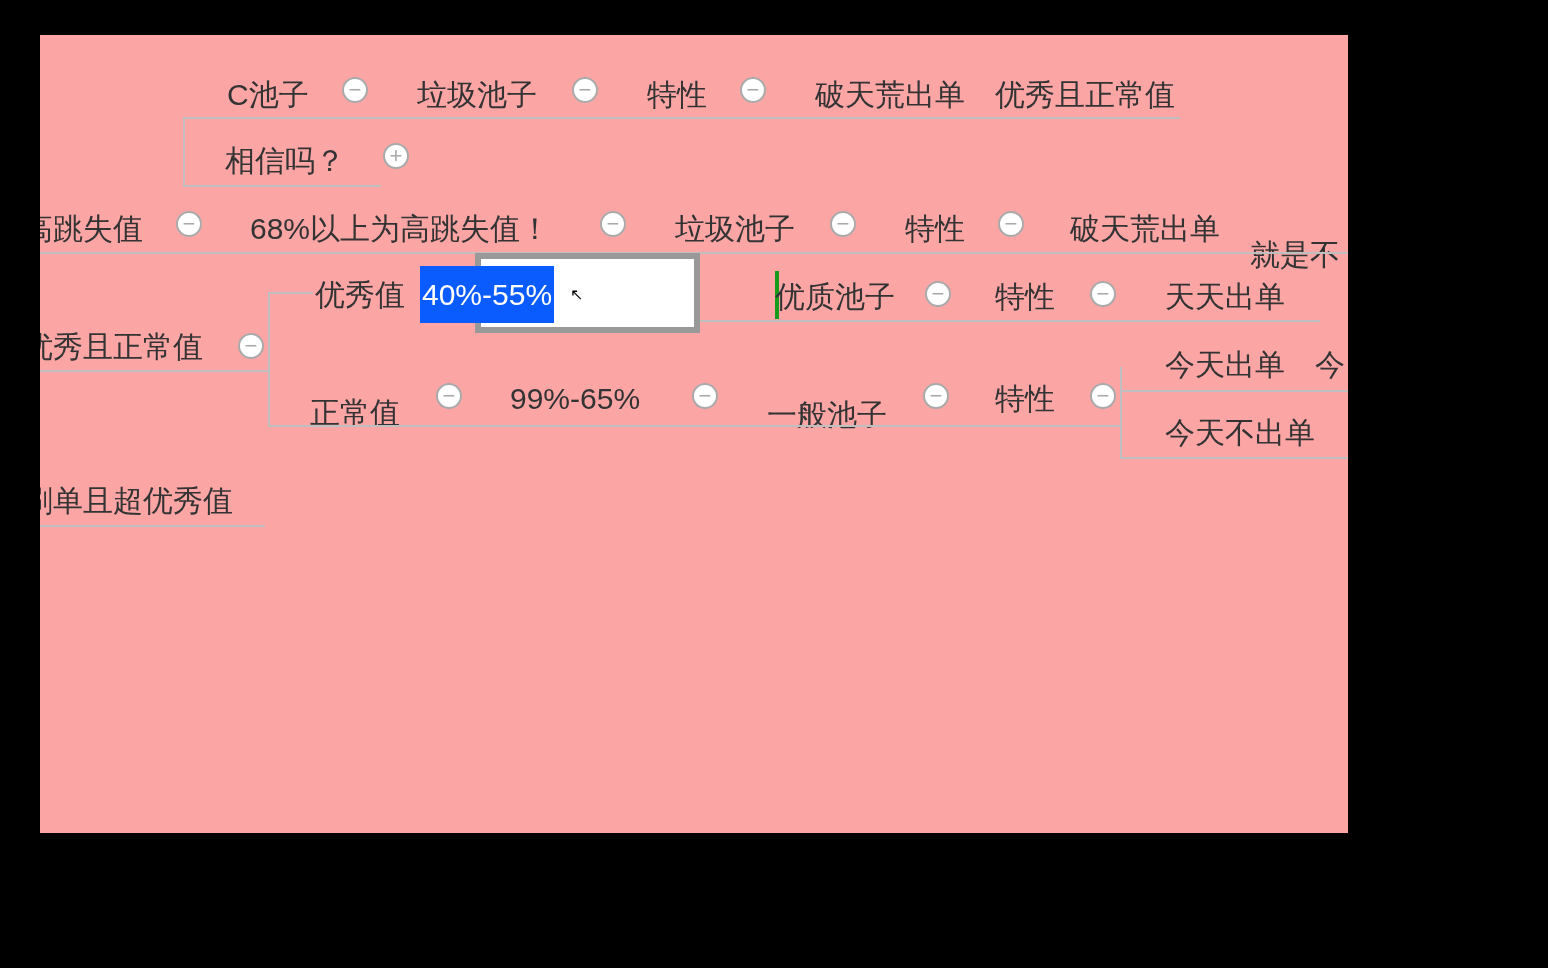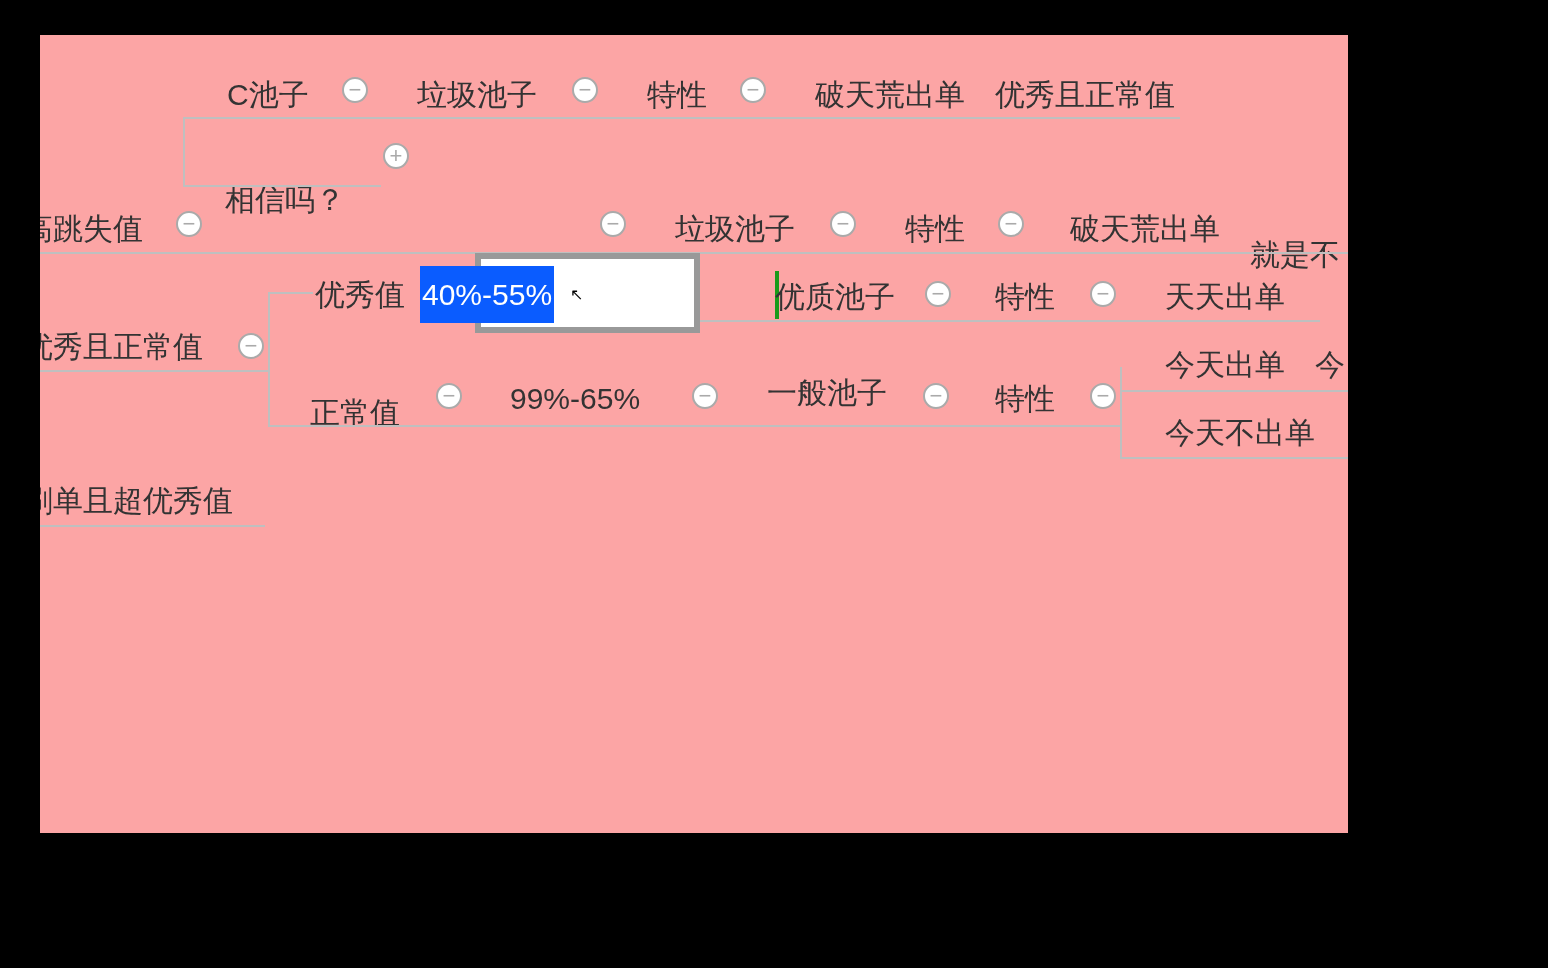--- a/index.html
+++ b/index.html
@@ -94,30 +94,31 @@
   <div class="node" style="left:607px; top:42px;">特性</div>
   <div class="icon-btn" style="left:700px; top:42px;">
       <span>−</span>
     </div>
   <div class="node" style="left:775px; top:42px;">破天荒出单</div>
   <div class="node" style="left:955px; top:42px;">优秀且正常值</div>
   <div class="line-h" style="left:143px; top:82px; width:997px;"></div>
 
   <div class="line-v" style="left:143px; top:82px; height:70px;"></div>
   <div class="line-h" style="left:143px; top:150px; width:40px;"></div>
-  <div class="node" style="left:185px; top:108px;margin-top:39px;">相信吗？</div>
+  <div class="node" style="left:185px; top:108px;">相信吗？</div>
   <div class="icon-btn plus" style="left:343px; top:108px;">
       <span>+</span>
     </div>
   <div class="line-h" style="left:183px; top:150px; width:158px;"></div>
 
   <div class="node" style="left:-17px; top:176px;">高跳失值</div>
   <div class="icon-btn" style="left:136px; top:176px;">
       <span>−</span>
     </div>
+  <div class="node" style="left:210px; top:176px;">68%以上为高跳失值！</div>
   <div class="icon-btn" style="left:560px; top:176px;">
       <span>−</span>
     </div>
   <div class="node" style="left:635px; top:176px;">垃圾池子</div>
   <div class="icon-btn" style="left:790px; top:176px;">
       <span>−</span>
     </div>
   <div class="node" style="left:865px; top:176px;">特性</div>
   <div class="icon-btn" style="left:958px; top:176px;">
       <span>−</span>
@@ -157,21 +158,21 @@
   <div class="line-h" style="left:660px; top:285px; width:620px;"></div>
 
   <div class="node" style="left:270px; top:360px;">正常值</div>
   <div class="icon-btn" style="left:396px; top:348px;">
       <span>−</span>
     </div>
   <div class="node" style="left:470px; top:346px;">99%-65%</div>
   <div class="icon-btn" style="left:652px; top:348px;">
       <span>−</span>
     </div>
-  <div class="node" style="left:727px; top:340px;">一般池子</div>
+  <div class="node" style="left:727px; top:362px;">一般池子</div>
   <div class="icon-btn" style="left:883px; top:348px;">
       <span>−</span>
     </div>
   <div class="node" style="left:955px; top:346px;">特性</div>
   <div class="icon-btn" style="left:1050px; top:348px;">
       <span>−</span>
     </div>
   <div class="line-h" style="left:270px; top:390px; width:810px;"></div>
 
   <div class="line-v" style="left:1080px; top:332px; height:92px;"></div>

